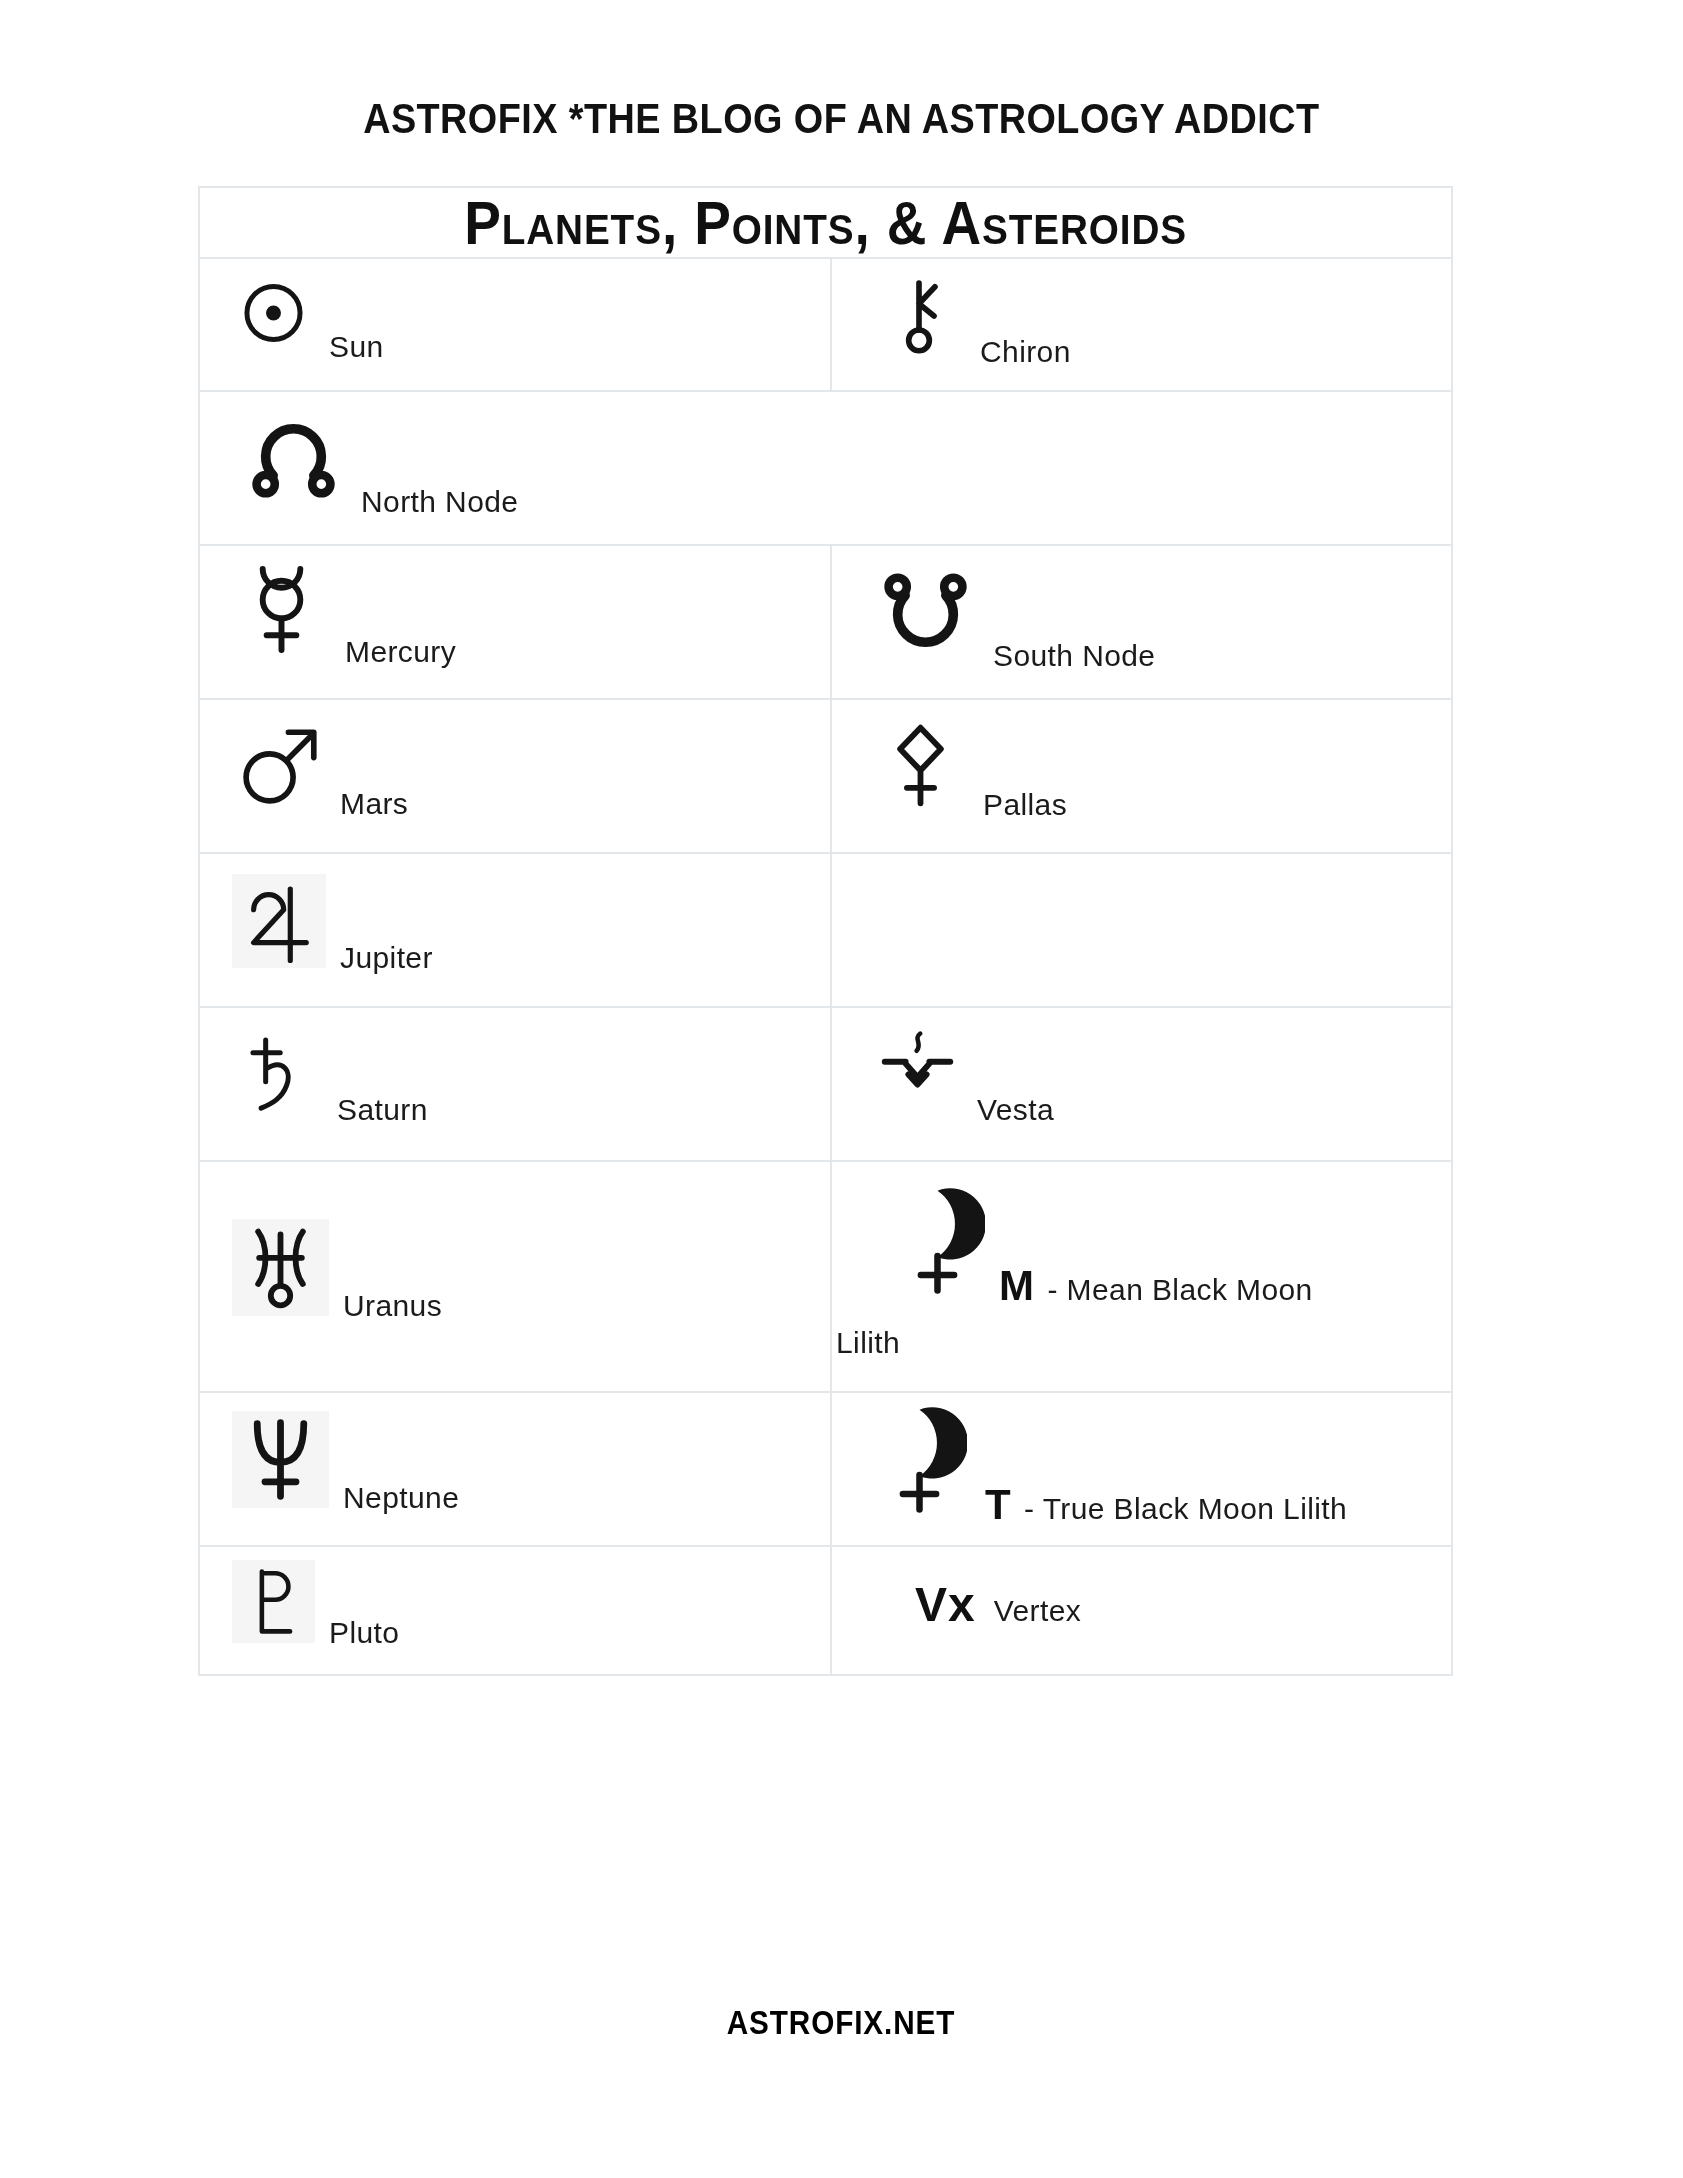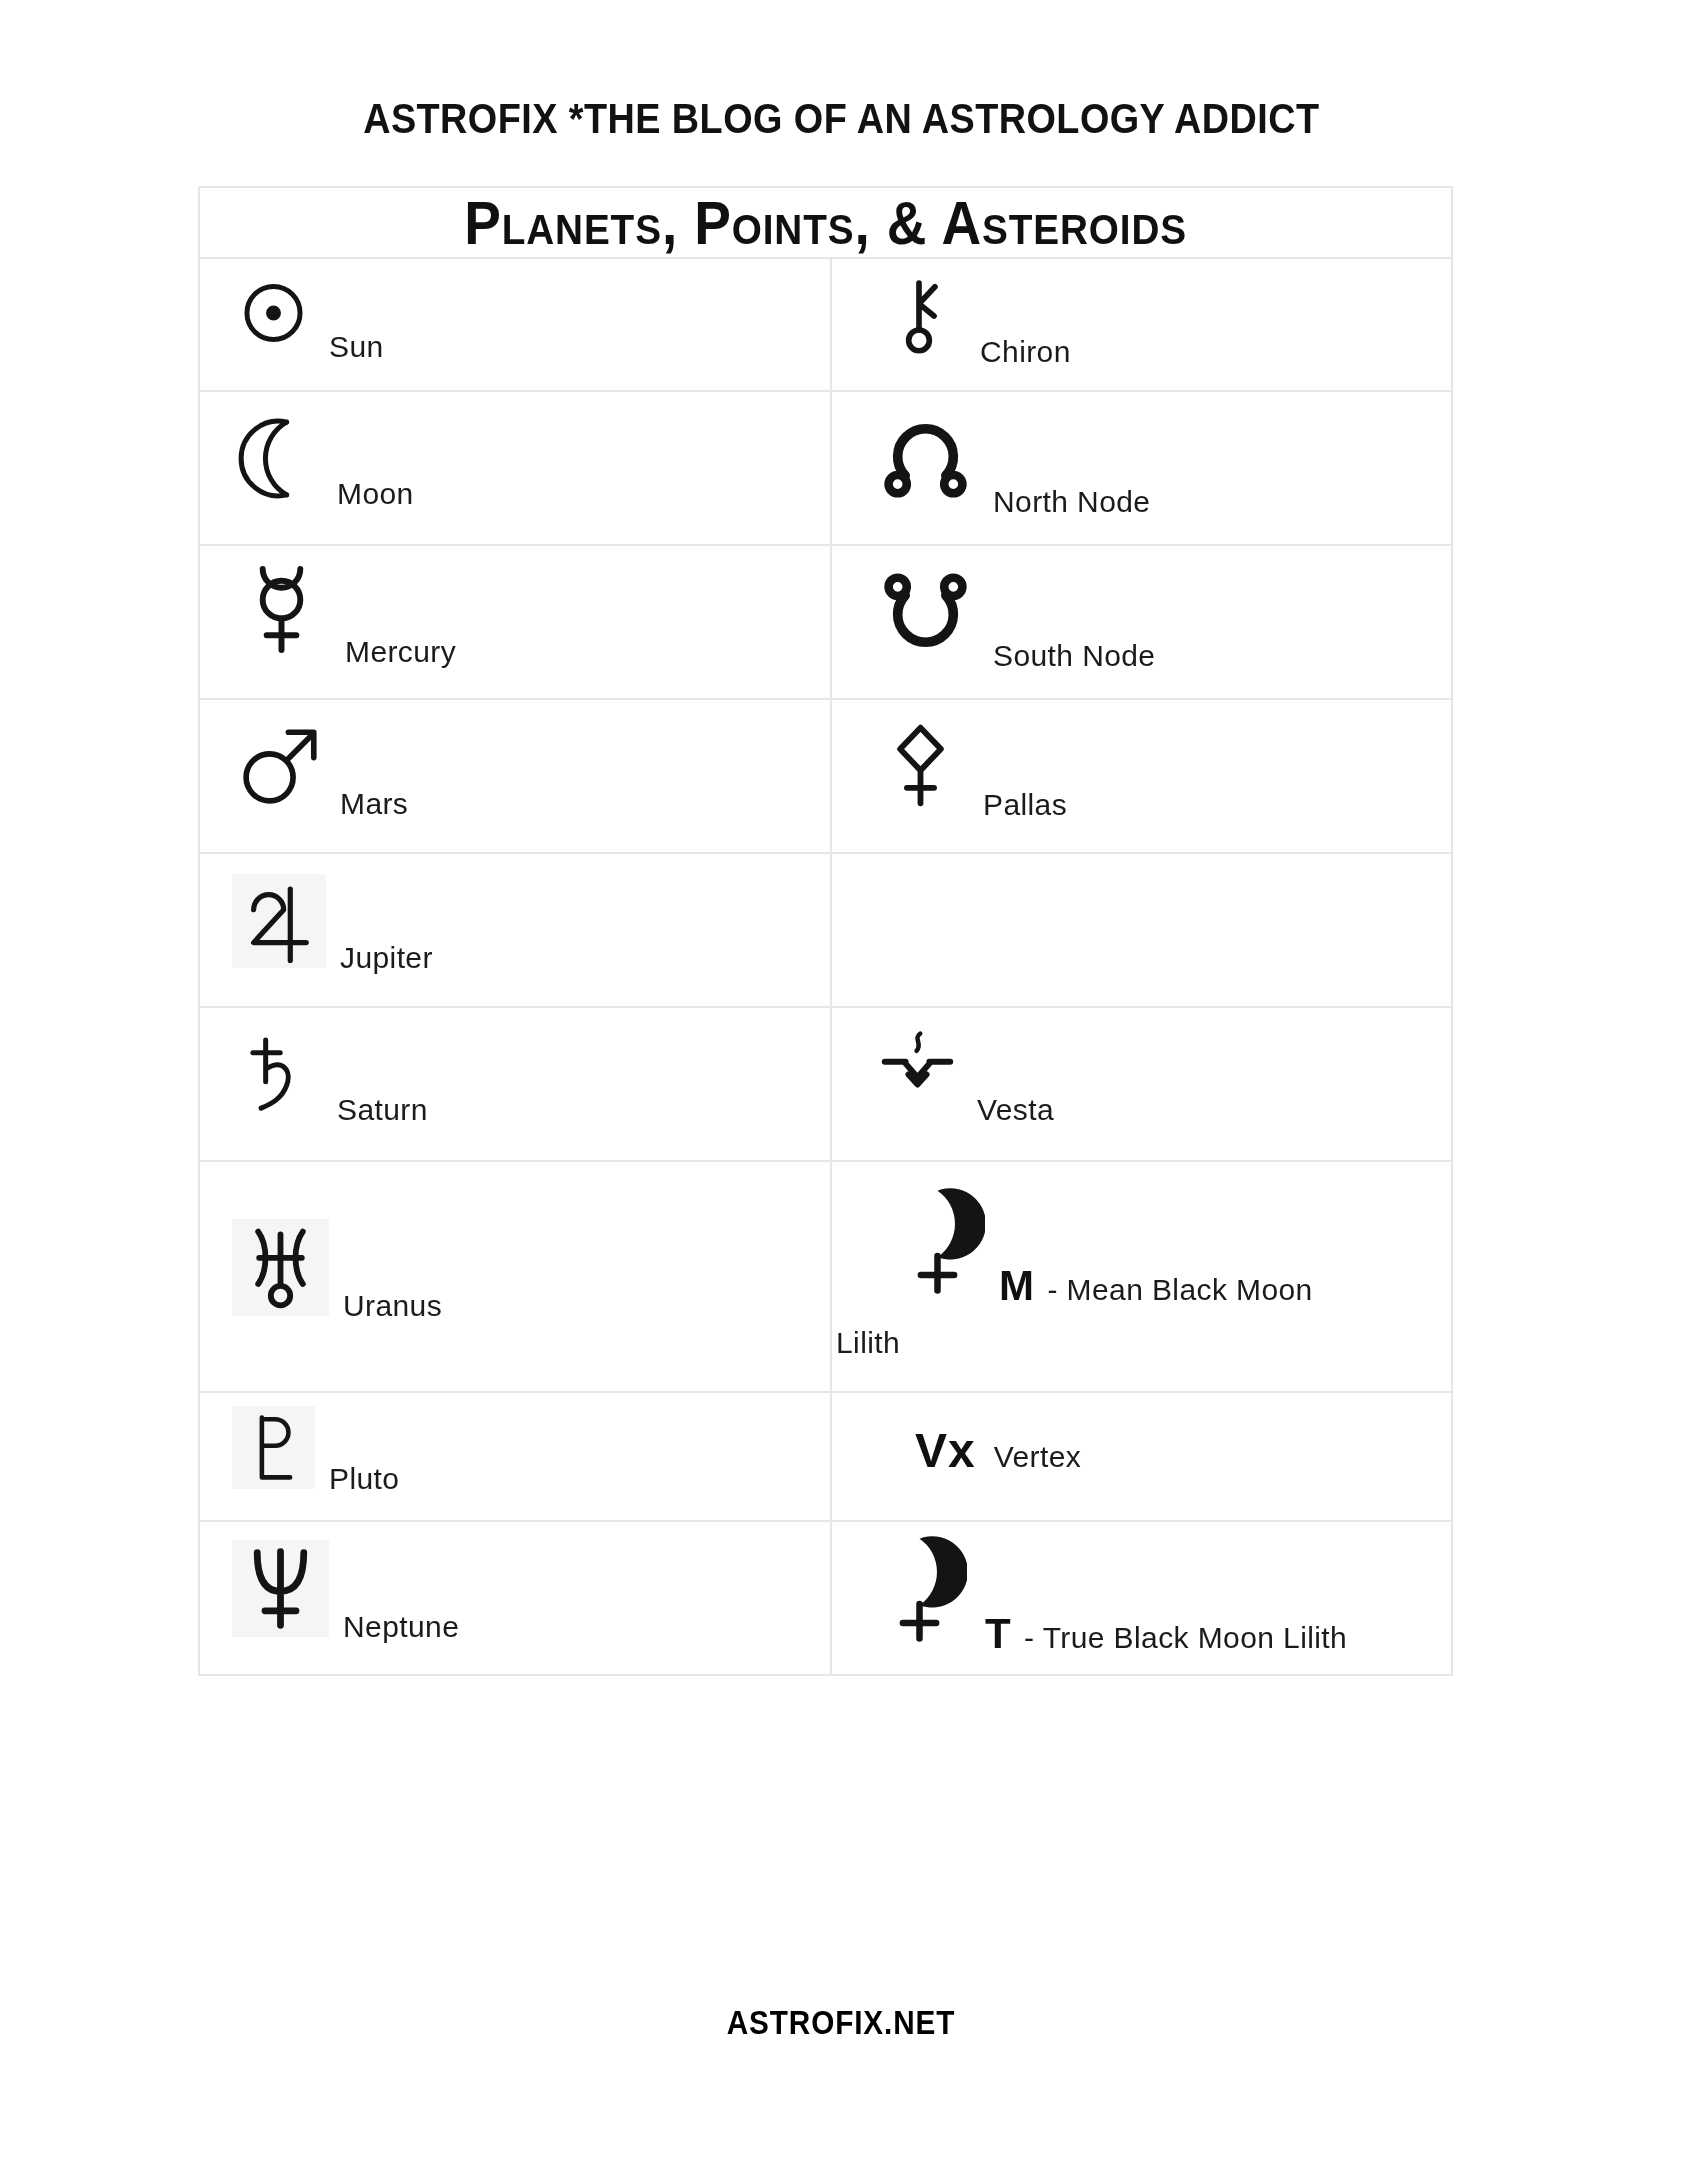--- a/index.html
+++ b/index.html
@@ -85,30 +85,20 @@
           <svg width="94" height="94" viewBox="0 0 100 100">
               <circle cx="50" cy="77" r="11"></circle>
               <path d="M50 66 V16 M50 38 L67 20 M50 38 L66 51"></path>
             </svg>
         </span><span class="label">Chiron</span>
       </div>
     </div>
   </div>
 
   <div class="t-row">
-    <div class="cell cell-left">
-      <div class="flow">
-        <span class="glyph">
-          <svg width="91" height="91" viewBox="0 0 100 100">
-              <path d="M60 10 A41 41 0 1 0 60 90" stroke-width="5.5"></path>
-              <path d="M60 10 A46 46 0 0 0 60 90" stroke-width="5.5"></path>
-            </svg>
-        </span><span class="label">Moon</span>
-      </div>
-    </div>
     <div class="cell cell-right">
       <div class="flow">
         <span class="glyph">
           <svg width="107" height="107" viewBox="0 0 100 100">
               <path d="M31 66 A26 26 0 1 1 69 66" stroke-width="9"></path>
               <circle cx="24" cy="74" r="8.5" stroke-width="8"></circle>
               <circle cx="76" cy="74" r="8.5" stroke-width="8"></circle>
             </svg>
         </span><span class="label">North Node</span>
       </div>
@@ -213,37 +203,20 @@
         <span class="glyph indent">
           <svg width="95" height="119" viewBox="0 0 80 100">
               <path d="M40 8 A30 30 0 1 1 40 64 A34 34 0 0 0 40 8 Z" fill="#141414" stroke="none"></path>
               <path d="M40 63 V92 M26 79 H54" stroke-width="5.5"></path>
             </svg>
         </span><span class="letter">M</span> <span class="label">- Mean Black Moon Lilith</span>
       </div>
     </div>
   </div>
 
-  <div class="t-row h128">
-    <div class="cell cell-left">
-      <div class="flow">
-        <span class="glyph shaded">
-          <svg width="83" height="83" viewBox="0 0 100 100">
-              <path d="M36 14 V86 M36 16 H52 A16 16 0 0 1 52 48 H36 M36 86 H70" stroke-width="5.5"></path>
-            </svg>
-        </span><span class="label">Pluto</span>
-      </div>
-    </div>
-    <div class="cell cell-right vx">
-      <div class="flow">
-        <span class="letter letter-vx">Vx</span><span class="label">Vertex</span>
-      </div>
-    </div>
-  </div>
-
   <div class="t-row">
     <div class="cell cell-left">
       <div class="flow">
         <span class="glyph shaded">
           <svg width="97" height="97" viewBox="0 0 100 100">
               <path d="M26 13 C26 40 34 53 50 53 C66 53 74 40 74 13 M50 12 V88 M34 73 H66" stroke-width="7"></path>
             </svg>
         </span><span class="label">Neptune</span>
       </div>
     </div>
@@ -252,18 +225,35 @@
         <span class="glyph">
           <svg width="95" height="119" viewBox="0 0 80 100">
               <path d="M40 8 A30 30 0 1 1 40 64 A34 34 0 0 0 40 8 Z" fill="#141414" stroke="none"></path>
               <path d="M40 63 V92 M26 79 H54" stroke-width="5.5"></path>
             </svg>
         </span><span class="letter">T</span> <span class="label">- True Black Moon Lilith</span>
       </div>
     </div>
   </div>
 
+  <div class="t-row h128">
+    <div class="cell cell-left">
+      <div class="flow">
+        <span class="glyph shaded">
+          <svg width="83" height="83" viewBox="0 0 100 100">
+              <path d="M36 14 V86 M36 16 H52 A16 16 0 0 1 52 48 H36 M36 86 H70" stroke-width="5.5"></path>
+            </svg>
+        </span><span class="label">Pluto</span>
+      </div>
+    </div>
+    <div class="cell cell-right vx">
+      <div class="flow">
+        <span class="letter letter-vx">Vx</span><span class="label">Vertex</span>
+      </div>
+    </div>
+  </div>
+
 </div>
 
 <div class="page-footer">
   <span class="cond">ASTROFIX.NET</span>
 </div>
 
 
 </body></html>

